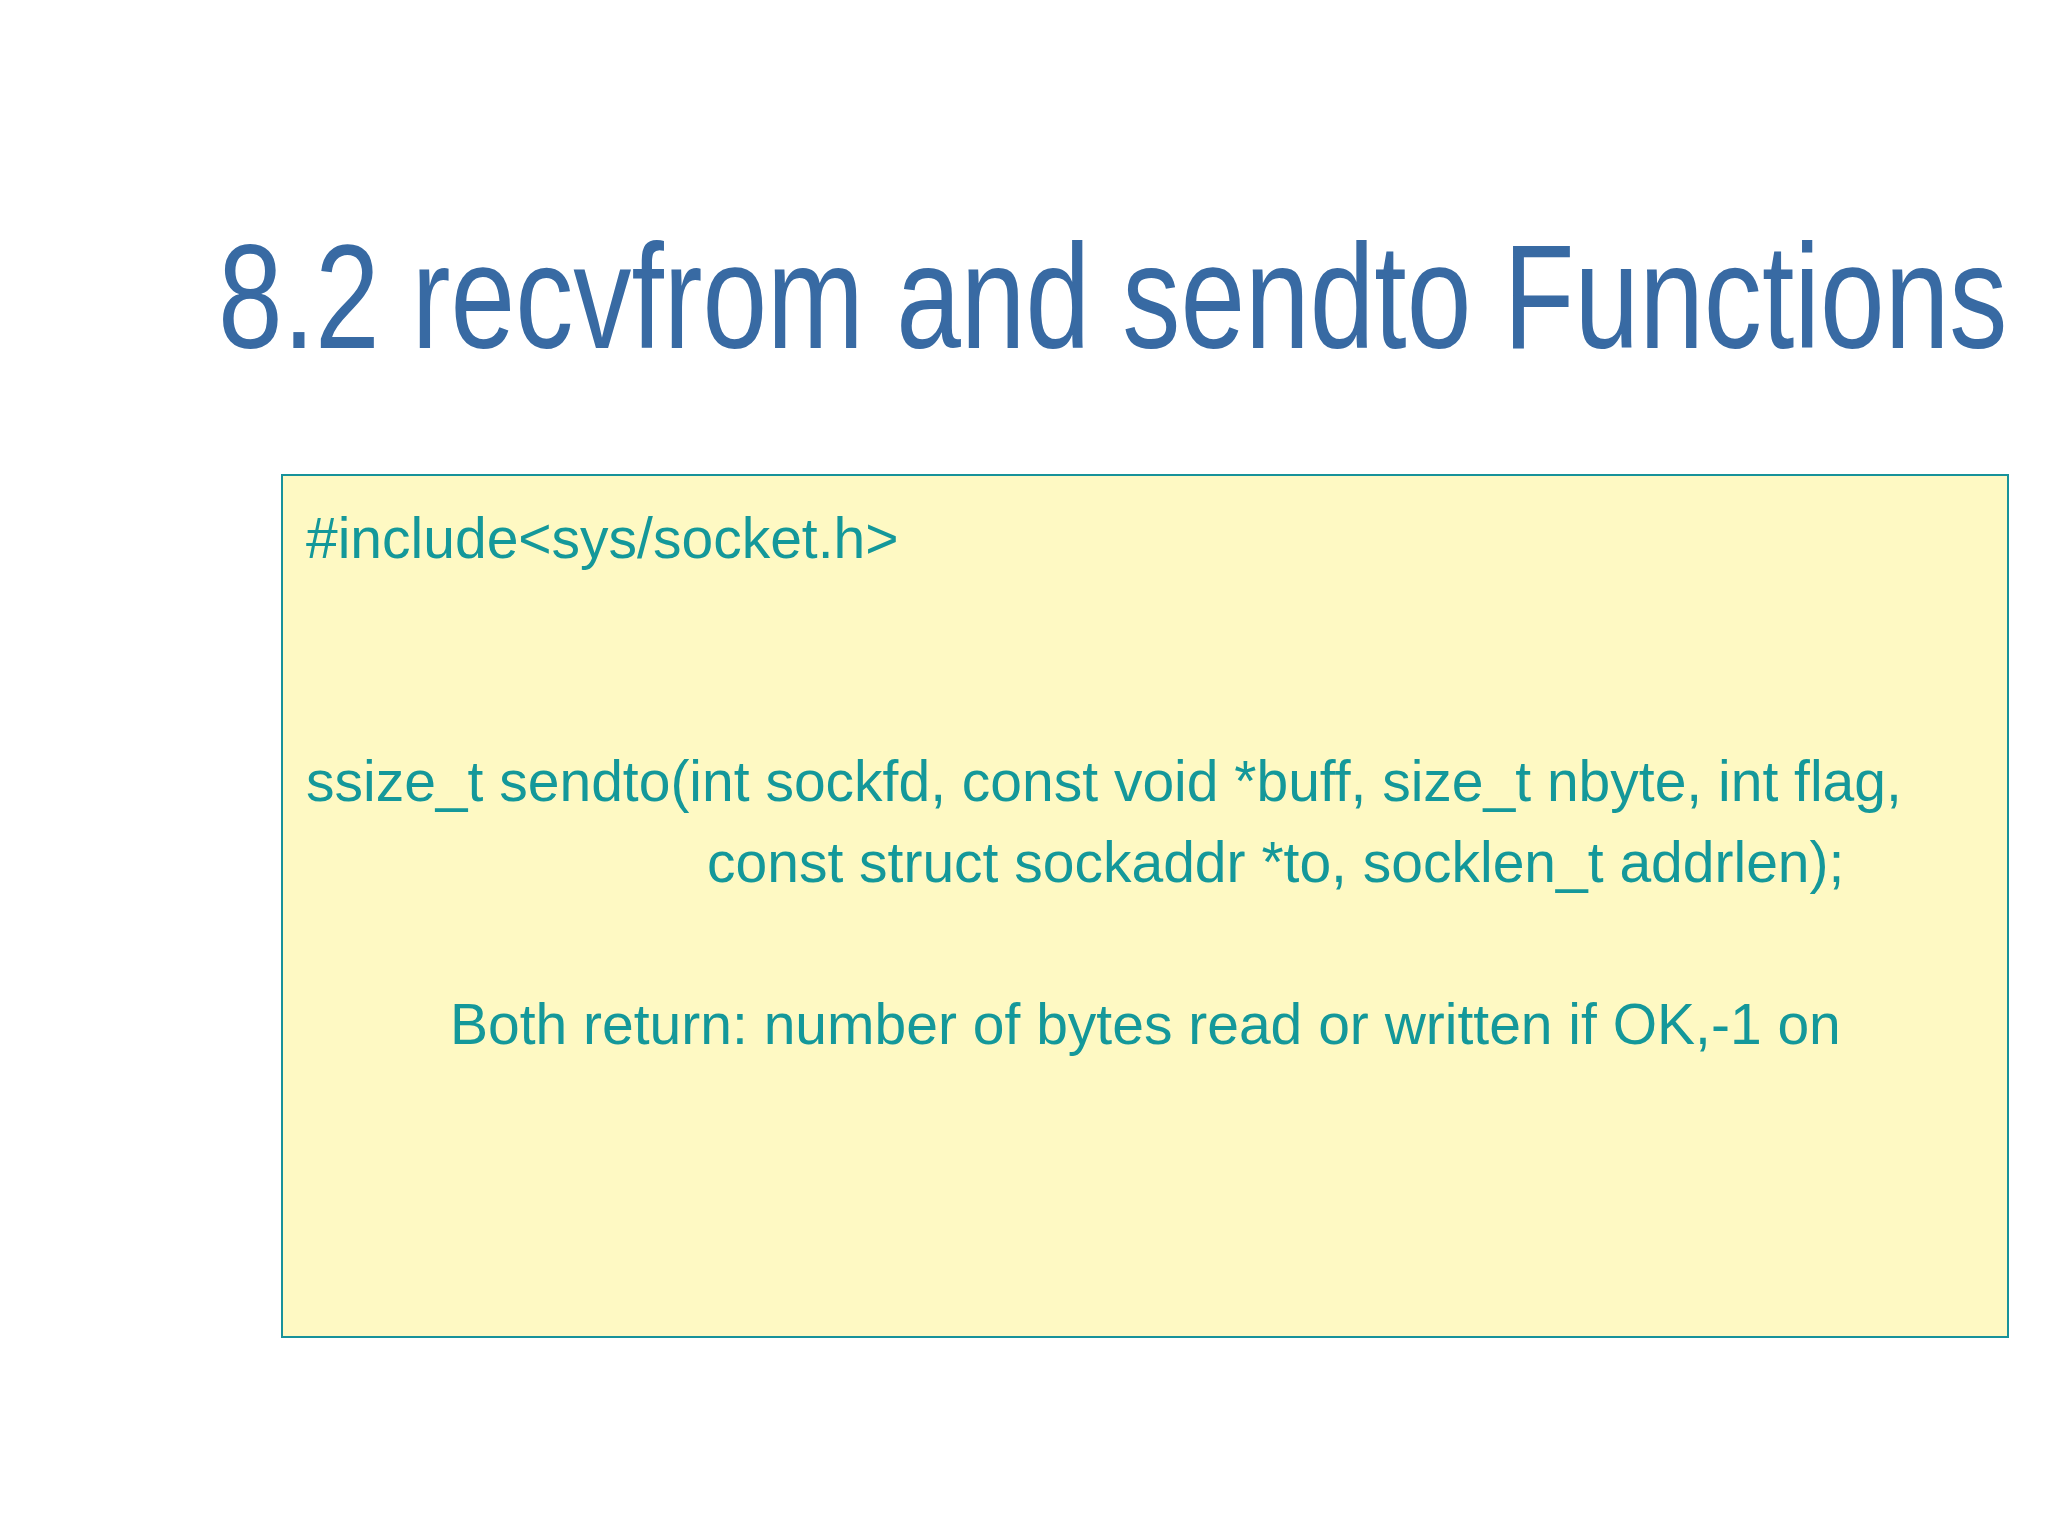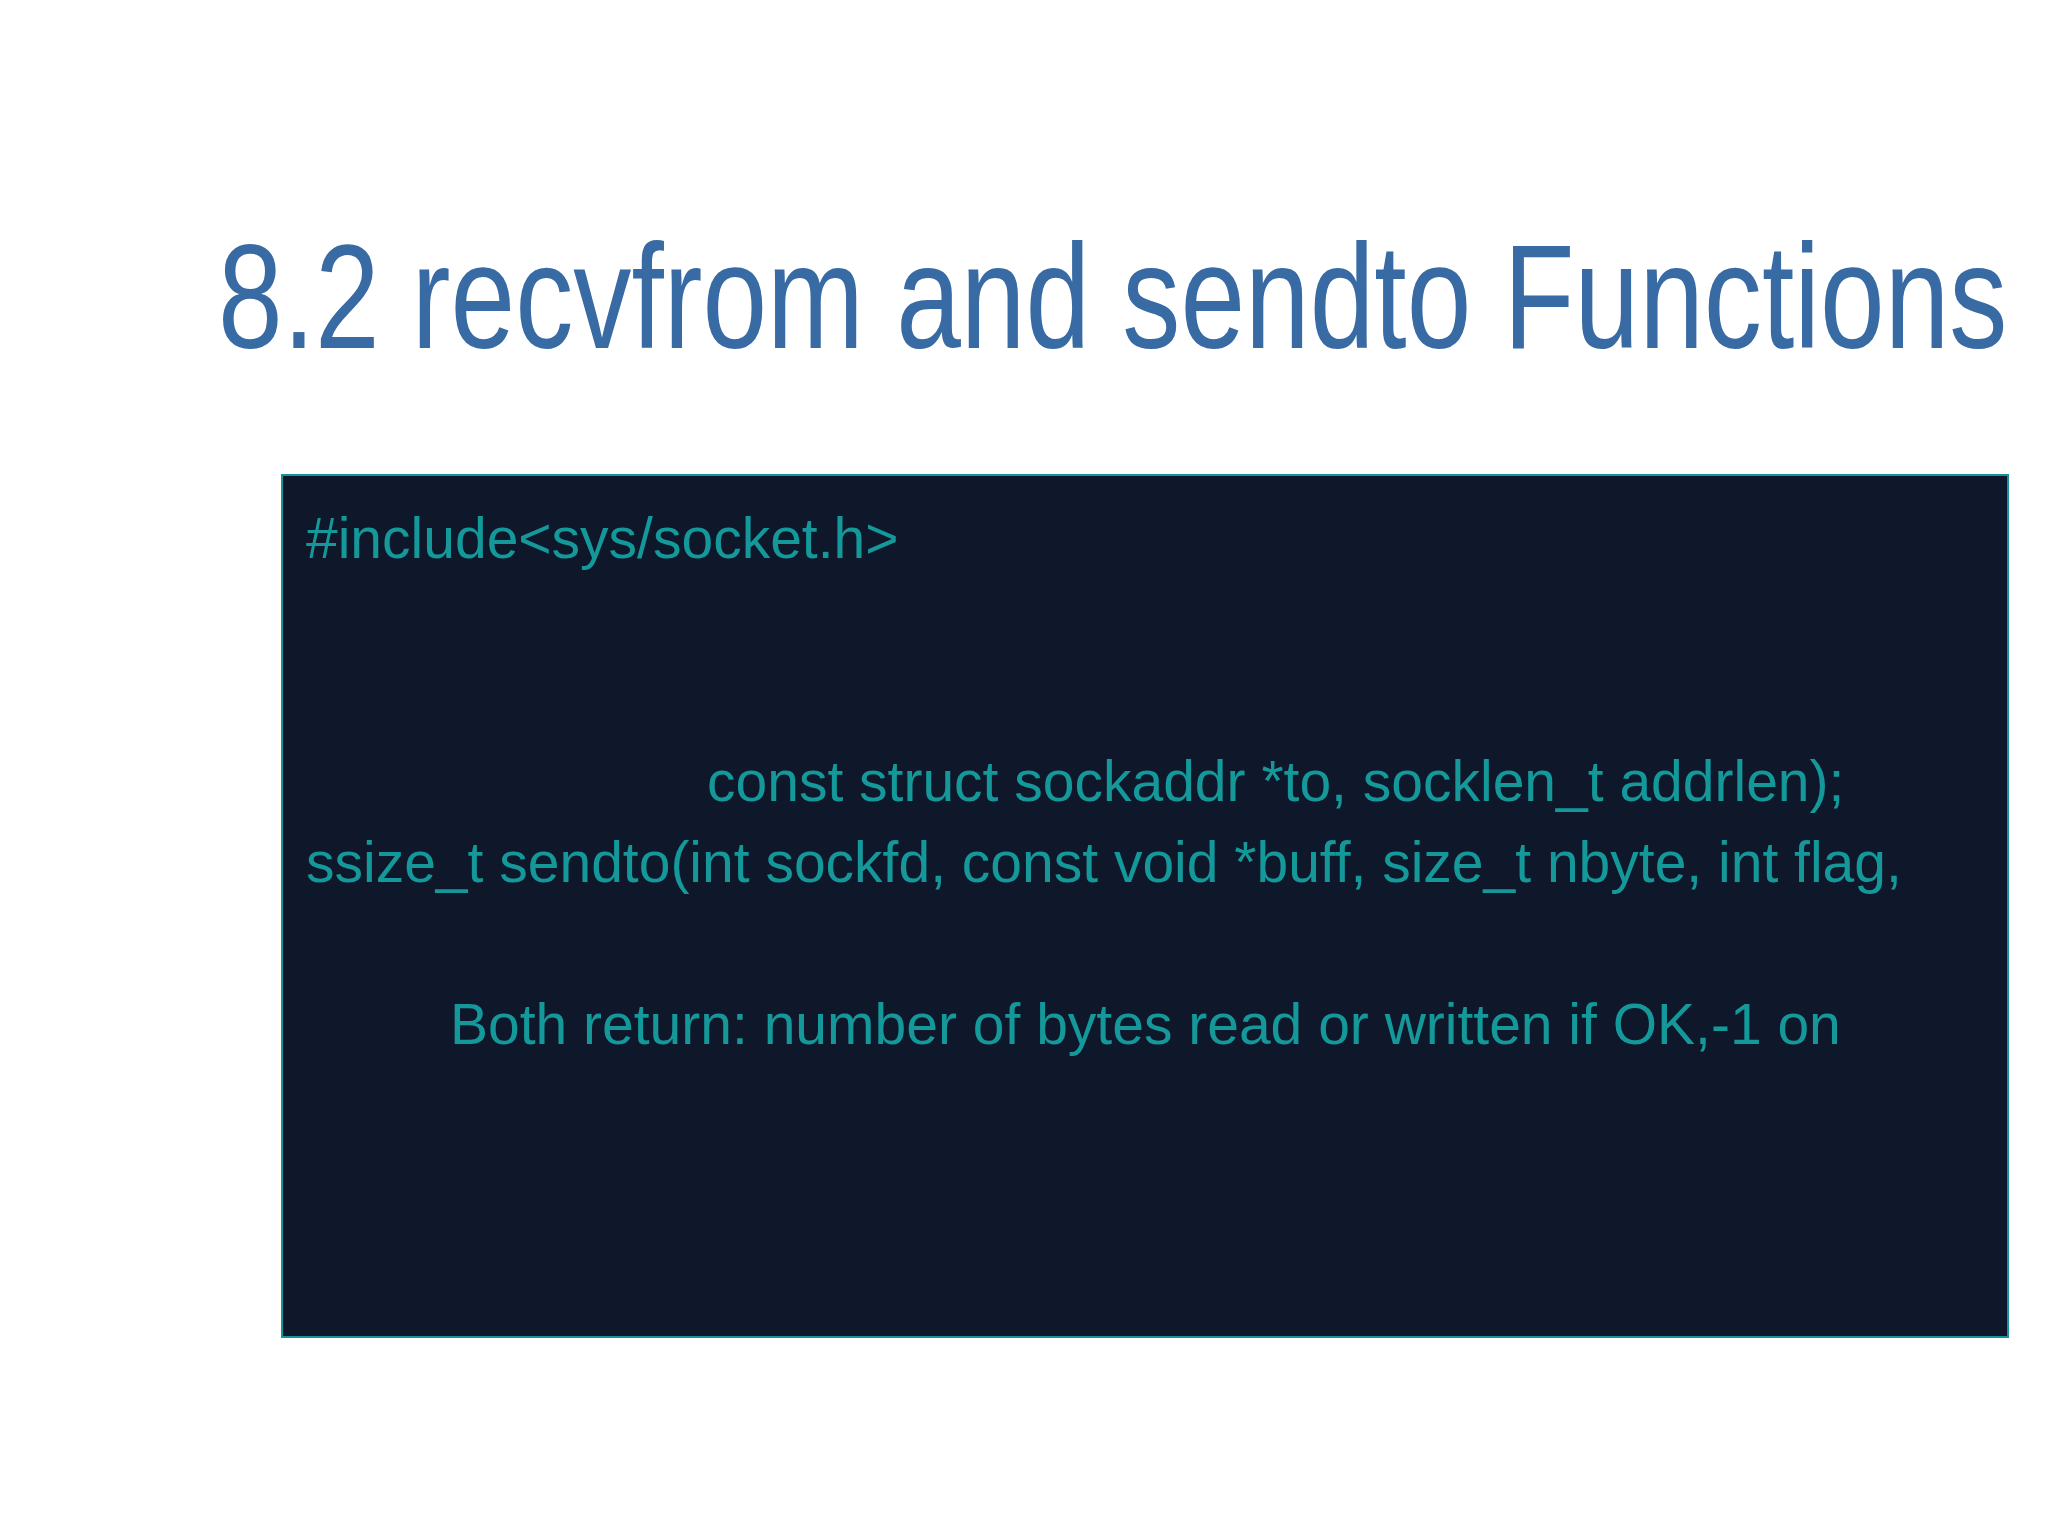--- a/index.html
+++ b/index.html
@@ -32,21 +32,21 @@
     letter-spacing: 0;
   }
   .code-box {
     position: absolute;
     left: 281px;
     top: 462px;
     width: 1728px;
     height: 864px;
     border: 2px solid #17929A;
     box-sizing: border-box;
-    background: #0f172a;
+    background: #fef9c3;
   }
   .code-text {
     position: absolute;
     left: 23px;
     top: 22px;
     right: 8px;
     color: #14989A;
     font-size: 57px;
     line-height: 81px;
     white-space: nowrap;
@@ -61,20 +61,20 @@
 
 <div class="slide">
 
   <div class="slide-title">8.2 recvfrom and sendto Functions</div>
 
   <div class="code-box">
     <div class="code-text">
       <div class="code-line">#include&lt;sys/socket.h&gt;</div>
       <div class="code-line"></div>
       <div class="code-line"></div>
+      <div class="code-line">ssize_t sendto(int sockfd, const void *buff, size_t nbyte, int flag,</div>
       <div class="code-line ind-sendto-cont">const struct sockaddr *to, socklen_t addrlen);</div>
-      <div class="code-line">ssize_t sendto(int sockfd, const void *buff, size_t nbyte, int flag,</div>
       <div class="code-line"></div>
       <div class="code-line ind-return">Both return: number of bytes read or written if OK,-1 on</div>
     </div>
   </div>
 
 </div>
 
 </body></html>

